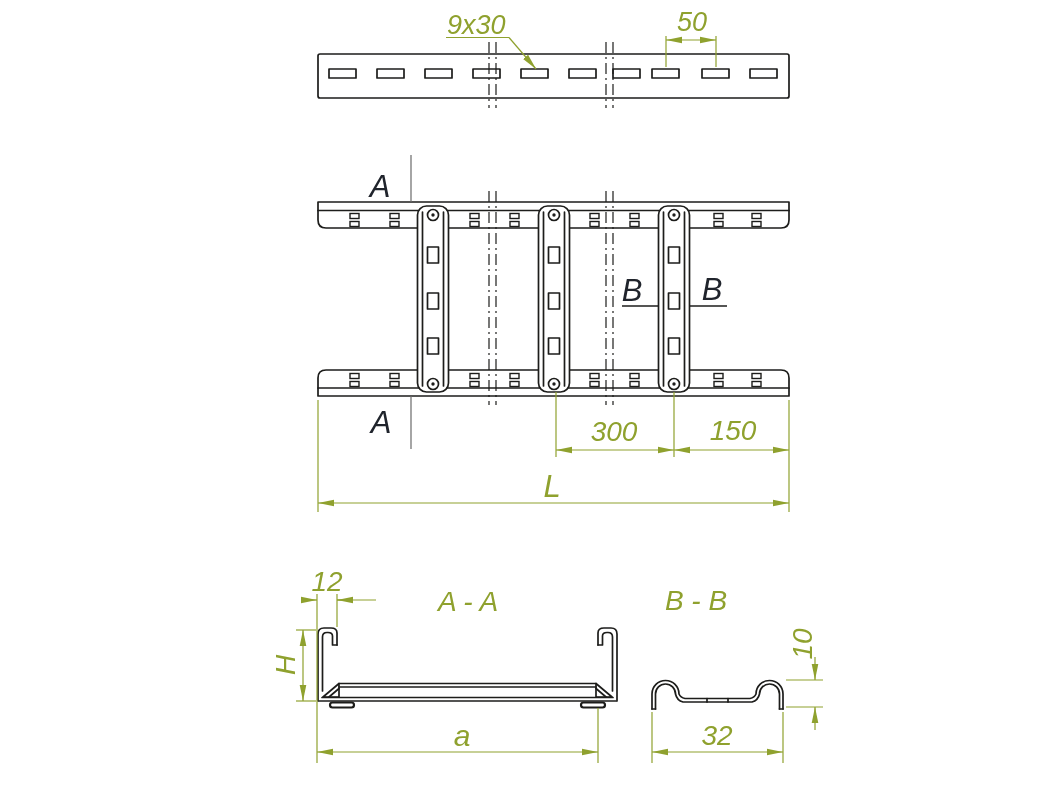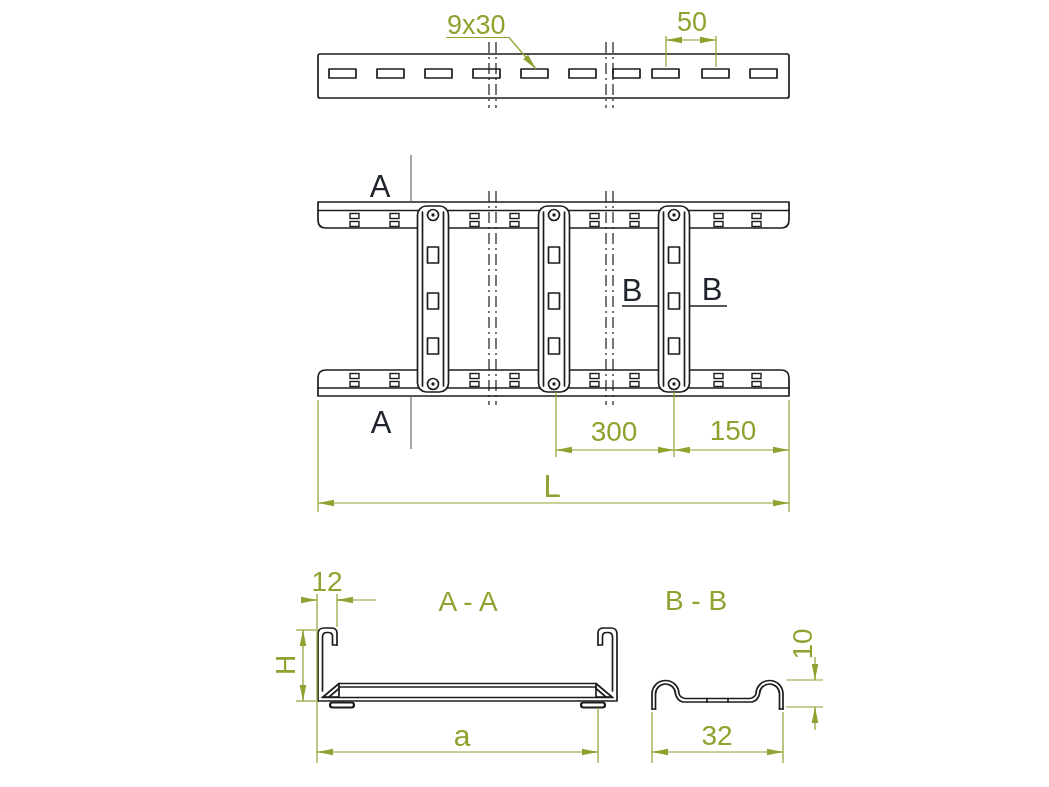--- a/index.html
+++ b/index.html
@@ -1,20 +1,20 @@
 <!DOCTYPE html>
 <html style="--line: #1d1d1b; --dimension: #8fa12e; --label: #20242c; --section_line: #6a6a6a; --background: #ffffff;"><head>
 <meta charset="utf-8">
 <style>
   :root{
     --line:#1d1d1b; --dimension:#8fa12e; --label:#20242c; --section_line:#6a6a6a; --background:#ffffff;
   }
   html,body{margin:0;padding:0;background:var(--background);}
   .stage{position:relative;width:1049px;height:787px;background:var(--background);overflow:hidden;
-         font-family:"Liberation Sans", sans-serif;}
+         font-family:"Liberation Sans", sans-serif;font-style:italic;}
   svg{position:absolute;left:0;top:0;}
   .ln{stroke:var(--line);stroke-width:1.7;fill:none;stroke-linecap:round;stroke-linejoin:round;}
   .lnw{stroke:var(--line);stroke-width:1.7;fill:#ffffff;stroke-linejoin:round;}
   .lnb{stroke:var(--line);stroke-width:2.2;fill:none;stroke-linejoin:round;}
   .brk{stroke:var(--line);stroke-width:1.2;fill:none;stroke-dasharray:11 4 2 4;}
   .dim{stroke:var(--dimension);stroke-width:1.2;fill:none;}
   .arrowfill{fill:var(--dimension);stroke:none;}
   .dot{fill:var(--line);stroke:none;}
   .secline{stroke:var(--section_line);stroke-width:1.2;fill:none;}
   .bline{stroke:var(--line);stroke-width:1.4;fill:none;}

